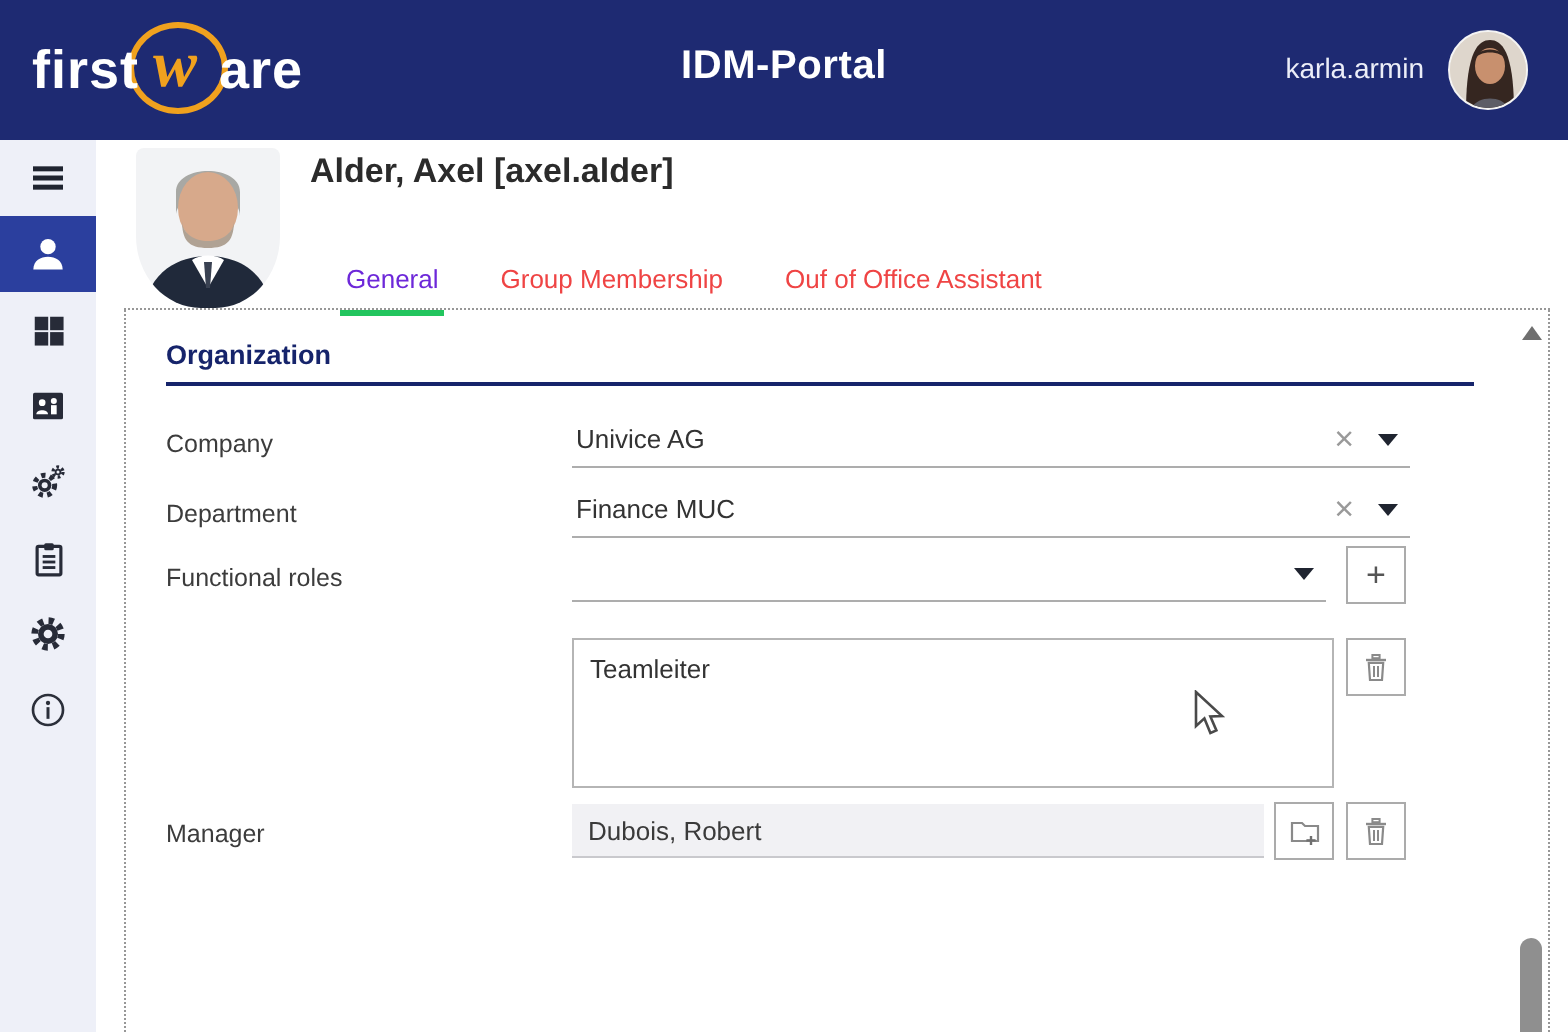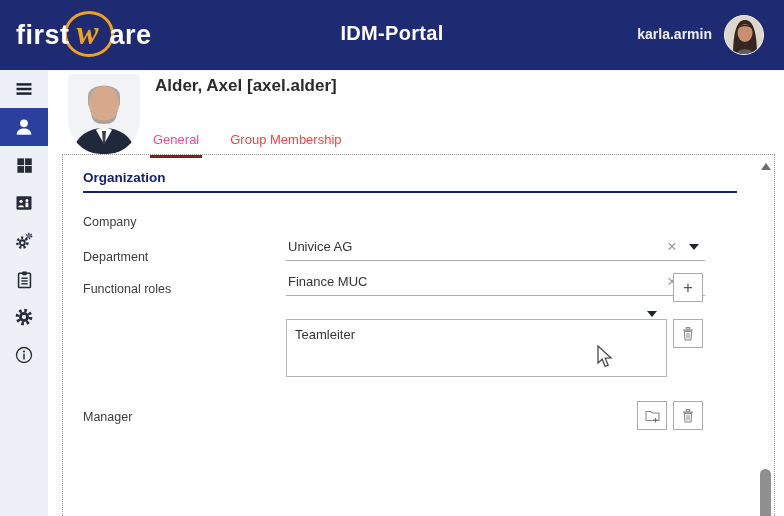--- a/index.html
+++ b/index.html
@@ -7,59 +7,59 @@
               font-family:"Liberation Sans", sans-serif; }
 
   
   #header { position:absolute; left:0; top:0; width:784px; height:70px; background:#1e2a72; }
   #logo { position:absolute; left:16px; top:14px; height:42px; display:flex; align-items:center; cursor:pointer; }
   #logo .lg-first, #logo .lg-are { color:#fff; font-weight:bold; font-size:27px; letter-spacing:.5px; position:relative; z-index:2; }
   #logo .lg-w-wrap { position:relative; width:40px; height:42px; z-index:1; }
   #logo .lg-ring { position:absolute; left:-6px; top:-3px; width:50px; height:46px; border:3px solid #f0a11e; border-radius:50%; }
   #logo .lg-w { position:absolute; left:7px; top:1px; color:#f0a11e; font-family:"Liberation Serif", serif; font-style:italic; font-weight:bold; font-size:33px; z-index:2; }
   #app-title { position:absolute; left:0; right:0; top:22px; text-align:center; color:#fff; font-size:20px; font-weight:bold; letter-spacing:.3px; }
-  #username { position:absolute; right:72px; top:26px; color:#eceef8; font-size:14px; cursor:pointer;font-weight:bold; }
+  #username { position:absolute; right:72px; top:26px; color:#eceef8; font-size:14px; cursor:pointer; }
   #avatar { position:absolute; right:20px; top:15px; width:40px; height:40px; border-radius:50%; overflow:hidden; background:#e8ded2; border:1px solid #f4f4f4; cursor:pointer; }
 
   
   #sidebar { position:absolute; left:0; top:70px; width:48px; height:446px; background:#eef0f8; }
   .nav-item { width:48px; height:38px; display:flex; align-items:center; justify-content:center; cursor:pointer; }
   .nav-item svg { display:block; }
   .nav-item.active { background:#2b3f9e; }
 
   
   #main { position:absolute; left:48px; top:70px; width:736px; height:446px; background:#fff; }
 
   #user-photo { position:absolute; left:68px; top:74px; width:72px; height:80px; overflow:hidden;
                 border-radius:4px 4px 45% 45%; z-index:5; }
   #user-name { position:absolute; left:155px; top:76px; font-size:17px; font-weight:bold; color:#2b2b2b; }
 
   #tabs { position:absolute; left:150px; top:132px; display:flex; z-index:6; }
   .tab { font-size:13px; color:#ef4444; padding:0 3px 8px 3px; margin-right:25px; white-space:nowrap; cursor:pointer; }
-  .tab.active { color:#ec4899; border-bottom:3px solid #7f1d1d; }
+  .tab.active { color:#6d28d9; border-bottom:3px solid #22c55e;margin-left:20px; }
 
   
   #panel { position:absolute; left:62px; top:154px; width:713px; height:380px; border:1px dotted #979797; background:#fff; }
   .section-head { position:absolute; left:20px; width:654px; color:#16246b; font-size:13.5px; font-weight:bold;
                   border-bottom:2px solid #16246b; padding-bottom:6px; }
   .fld-label { position:absolute; left:20px; font-size:12.5px; color:#3c3c3c; }
 
   .underline-field { position:absolute; left:223px; width:419px; height:28px; border-bottom:1px solid #adadad;
-                     display:flex; align-items:center;margin-top:27px; }
+                     display:flex; align-items:center; }
   .underline-field input { flex:1; border:none; outline:none; font-size:13px; color:#333; background:transparent;
                            font-family:"Liberation Sans", sans-serif; padding-left:2px; }
   .clear-x { color:#9a9a9a; font-size:17px; line-height:1; padding:0 10px; cursor:pointer; }
   .caret { width:0; height:0; border-left:5px solid transparent; border-right:5px solid transparent;
            border-top:6px solid #1f2430; margin:0 6px 0 2px; cursor:pointer; }
 
   .sq-btn { position:absolute; width:30px; height:29px; background:#fff; border:1px solid #ababab;
             display:flex; align-items:center; justify-content:center; cursor:pointer; }
   .plus-glyph { font-size:17px; color:#555; line-height:1; }
 
-  #roles-listbox { position:absolute; left:223px; top:164px; width:381px; height:58px; border:1px solid #b5b5b5; background:#fff; }
+  #roles-listbox { position:absolute; left:223px; top:164px; width:381px; height:75px; border:1px solid #b5b5b5; background:#fff; }
   .list-item { display:block; font-size:13px; color:#333; padding:7px 8px 2px 8px; cursor:pointer; }
 
   #manager-input { position:absolute; left:223px; top:247px; width:346px; height:27px; background:#f1f1f4;
                    border:none; border-bottom:1px solid #c9c9cd; font-size:13px; color:#3a3a3a; padding:0 8px;
                    font-family:"Liberation Sans", sans-serif; }
 
   
   #scrollbar { position:absolute; right:2px; top:2px; width:12px; height:376px; }
   #scroll-up { position:absolute; top:6px; left:1px; width:0; height:0; border-left:5px solid transparent;
                border-right:5px solid transparent; border-bottom:7px solid #6f6f6f; cursor:pointer; }
@@ -169,20 +169,21 @@
     <path d="M4 80 C8 58 26 54 36 54 C46 54 64 58 68 80 Z" fill="#20293a"></path>
     <path d="M28 56 L36 70 L44 56 C40 53 32 53 28 56 Z" fill="#fff"></path>
     <path d="M34 57 L38 57 L37 70 L35 70 Z" fill="#3a4252"></path>
   </svg>
 </div>
 <div id="user-name">Alder, Axel [axel.alder]</div>
 
 <div id="tabs">
   <div class="tab active">General</div>
   <div class="tab">Group Membership</div>
+  <div class="tab">Ouf of Office Assistant</div>
 </div>
 
 <div id="panel">
 
   <div class="section-head" style="top:15px;">Organization</div>
 
   <div class="fld-label" style="top:60px;">Company</div>
   <div class="underline-field" style="top:51px;">
     <input type="text" value="Univice AG" style="">
     <span class="clear-x">×</span>
@@ -212,20 +213,21 @@
     <svg width="16" height="16" viewBox="0 0 16 16">
       <rect x="6.2" y="1.5" width="3.6" height="1.6" fill="none" stroke="#8a8a8a" stroke-width="1"></rect>
       <rect x="3" y="3.4" width="10" height="1.2" fill="#8a8a8a"></rect>
       <path d="M4.4 5.4 H11.6 L11 14 H5 Z" fill="none" stroke="#8a8a8a" stroke-width="1.1"></path>
       <line x1="7" y1="7" x2="7" y2="12.5" stroke="#8a8a8a" stroke-width="1"></line>
       <line x1="9" y1="7" x2="9" y2="12.5" stroke="#8a8a8a" stroke-width="1"></line>
     </svg>
   </div>
 
   <div class="fld-label" style="top:255px;">Manager</div>
+  <input type="text" id="manager-input" readonly="" value="Dubois, Robert" style="">
   <div class="sq-btn" style="left:574px; top:246px;">
     <svg width="17" height="17" viewBox="0 0 17 17">
       <path d="M2 4.5 H7 L8.5 6 H15 V13.5 H2 Z" fill="none" stroke="#8a8a8a" stroke-width="1.1"></path>
       <line x1="11.5" y1="11" x2="11.5" y2="15.5" stroke="#6f6f6f" stroke-width="1.2"></line>
       <line x1="9.2" y1="13.2" x2="13.8" y2="13.2" stroke="#6f6f6f" stroke-width="1.2"></line>
     </svg>
   </div>
   <div class="sq-btn" style="left:610px; top:246px;">
     <svg width="16" height="16" viewBox="0 0 16 16">
       <rect x="6.2" y="1.5" width="3.6" height="1.6" fill="none" stroke="#8a8a8a" stroke-width="1"></rect>

